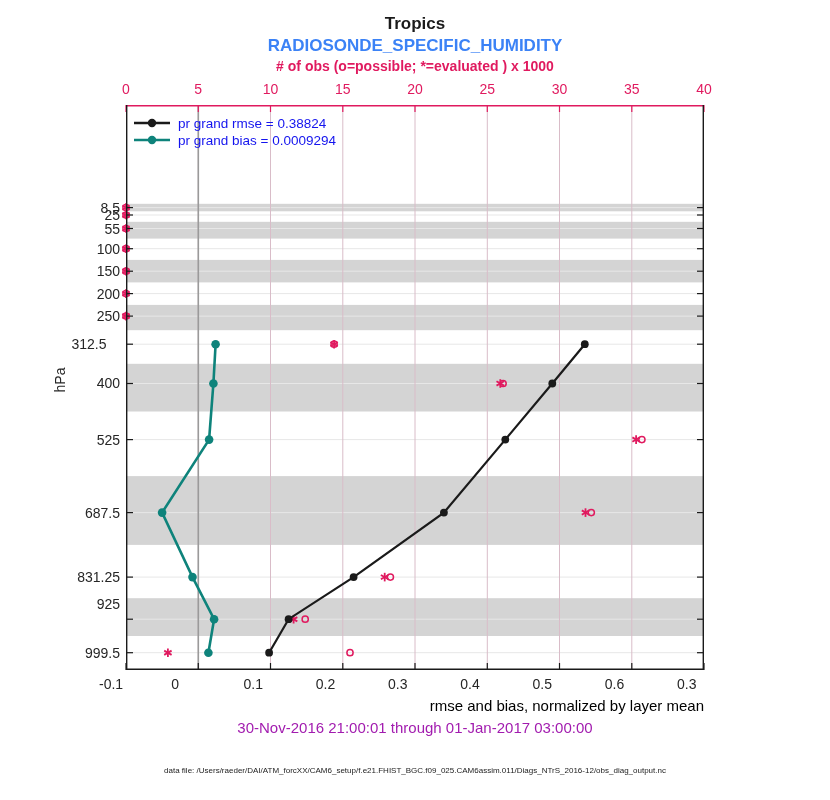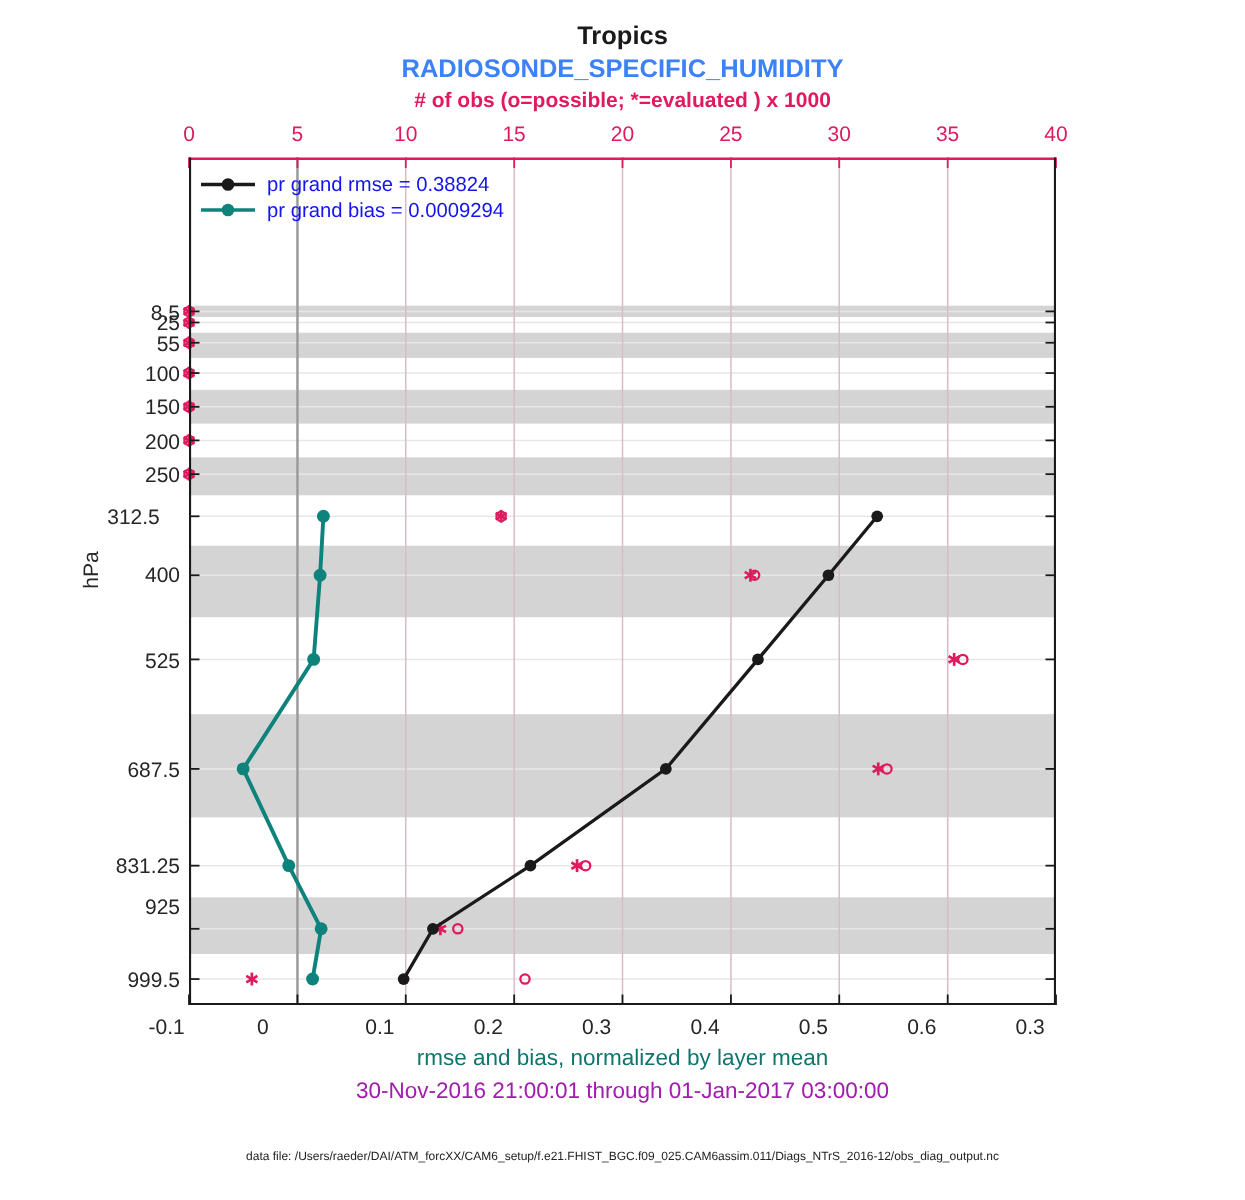--- a/index.html
+++ b/index.html
@@ -7,21 +7,21 @@
   .figure{position:absolute;left:0;top:0;width:830px;height:800px;}
   .title1{position:absolute;left:126px;top:14px;width:578px;text-align:center;font-size:17px;font-weight:bold;color:#1a1a1a;}
   .title2{position:absolute;left:126px;top:36px;width:578px;text-align:center;font-size:17px;font-weight:bold;color:#3b82f6;}
   .top-axis-label{position:absolute;left:126px;top:58px;width:578px;text-align:center;font-size:14px;font-weight:bold;color:#e01a5f;}
   #top-ticks .tk{position:absolute;top:81px;width:50px;text-align:center;font-size:14px;color:#e01a5f;}
   #plot{position:absolute;left:126px;top:105px;width:578px;height:565px;}
   #plot svg{overflow:visible;display:block;}
   #y-ticks .tk{position:absolute;width:62px;text-align:right;font-size:14px;color:#262626;}
   .ylabel{position:absolute;left:30px;top:372px;width:60px;text-align:center;font-size:14px;color:#262626;transform:rotate(-90deg);transform-origin:center;}
   #bottom-ticks .tk{position:absolute;top:676px;width:54px;text-align:left;font-size:14px;color:#262626;}
-  .xlabel{position:absolute;left:126px;top:697px;width:578px;text-align:center;font-size:15px;color:#0f766e;}
+  .xlabel{position:absolute;left:126px;top:697px;width:578px;text-align:right;font-size:15px;color:#000000;}
   .daterange{position:absolute;left:126px;top:719px;width:578px;text-align:center;font-size:15px;color:#a21caf;}
   .caption{position:absolute;left:0;top:766px;width:830px;text-align:center;font-size:8px;color:#222222;}
 </style>
 </head>
 <body>
 
 <div class="figure">
   <div class="title1">Tropics</div>
   <div class="title2">RADIOSONDE_SPECIFIC_HUMIDITY</div>
   <div class="top-axis-label"># of obs (o=possible; *=evaluated ) x 1000</div>

